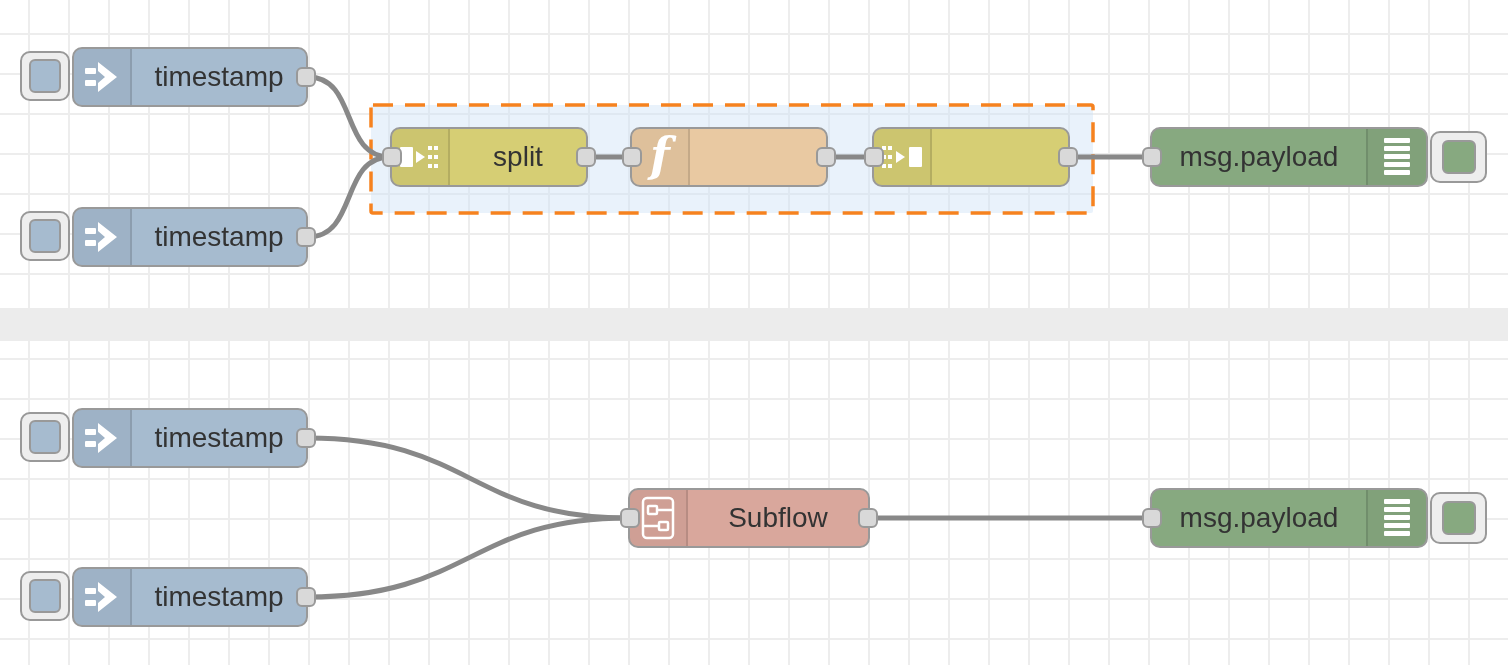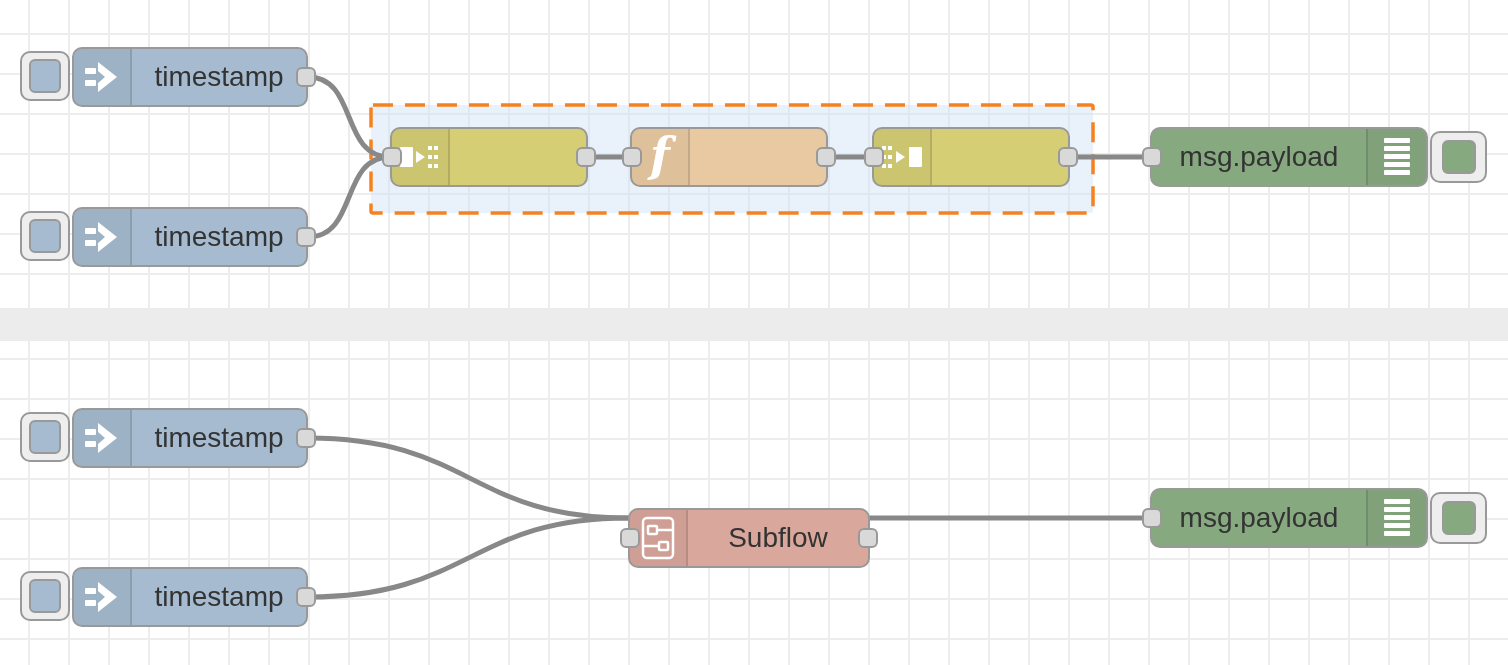--- a/index.html
+++ b/index.html
@@ -143,20 +143,21 @@
         <rect x="0" y="5" width="13" height="20" rx="1"></rect>
         <path d="M16 9 L25 15 L16 21 Z"></path>
         <rect x="28" y="4" width="4" height="4"></rect>
           <rect x="34" y="4" width="4" height="4"></rect>
         <rect x="28" y="13" width="4" height="4"></rect>
           <rect x="34" y="13" width="4" height="4"></rect>
         <rect x="28" y="22" width="4" height="4"></rect>
           <rect x="34" y="22" width="4" height="4"></rect>
       </svg>
     </div>
+    <div class="label">split</div>
     <div class="port out"></div>
   </div>
 
   <div class="node function" style="left:630px;top:127px">
     <div class="port in"></div>
     <div class="icon-box left">
       <span class="fn-glyph">f</span>
     </div>
     <div class="label"></div>
     <div class="port out"></div>
@@ -219,21 +220,21 @@
       <svg width="36" height="36" viewBox="0 0 36 36" fill="#ffffff">
           <rect x="1" y="9" width="11" height="6" rx="1"></rect>
           <rect x="1" y="21" width="11" height="6" rx="1"></rect>
           <path d="M14 3 L33 18 L14 33 L14 24 L21 18 L14 12 Z"></path>
         </svg>
     </div>
     <div class="label">timestamp</div>
     <div class="port out"></div>
   </div>
 
-  <div class="node subflow" style="left:628px;top:508px">
+  <div class="node subflow" style="left:628px;top:488px">
     <div class="port in"></div>
     <div class="icon-box left">
       <svg width="36" height="44" viewBox="0 0 36 44" fill="none" stroke="#ffffff" stroke-width="2.5">
         <rect x="3" y="2" width="30" height="40" rx="4"></rect>
         <rect x="8" y="10" width="9" height="8" rx="1"></rect>
         <line x1="17" y1="14" x2="33" y2="14"></line>
         <line x1="3" y1="30" x2="19" y2="30"></line>
         <rect x="19" y="26" width="9" height="8" rx="1"></rect>
       </svg>
     </div>

